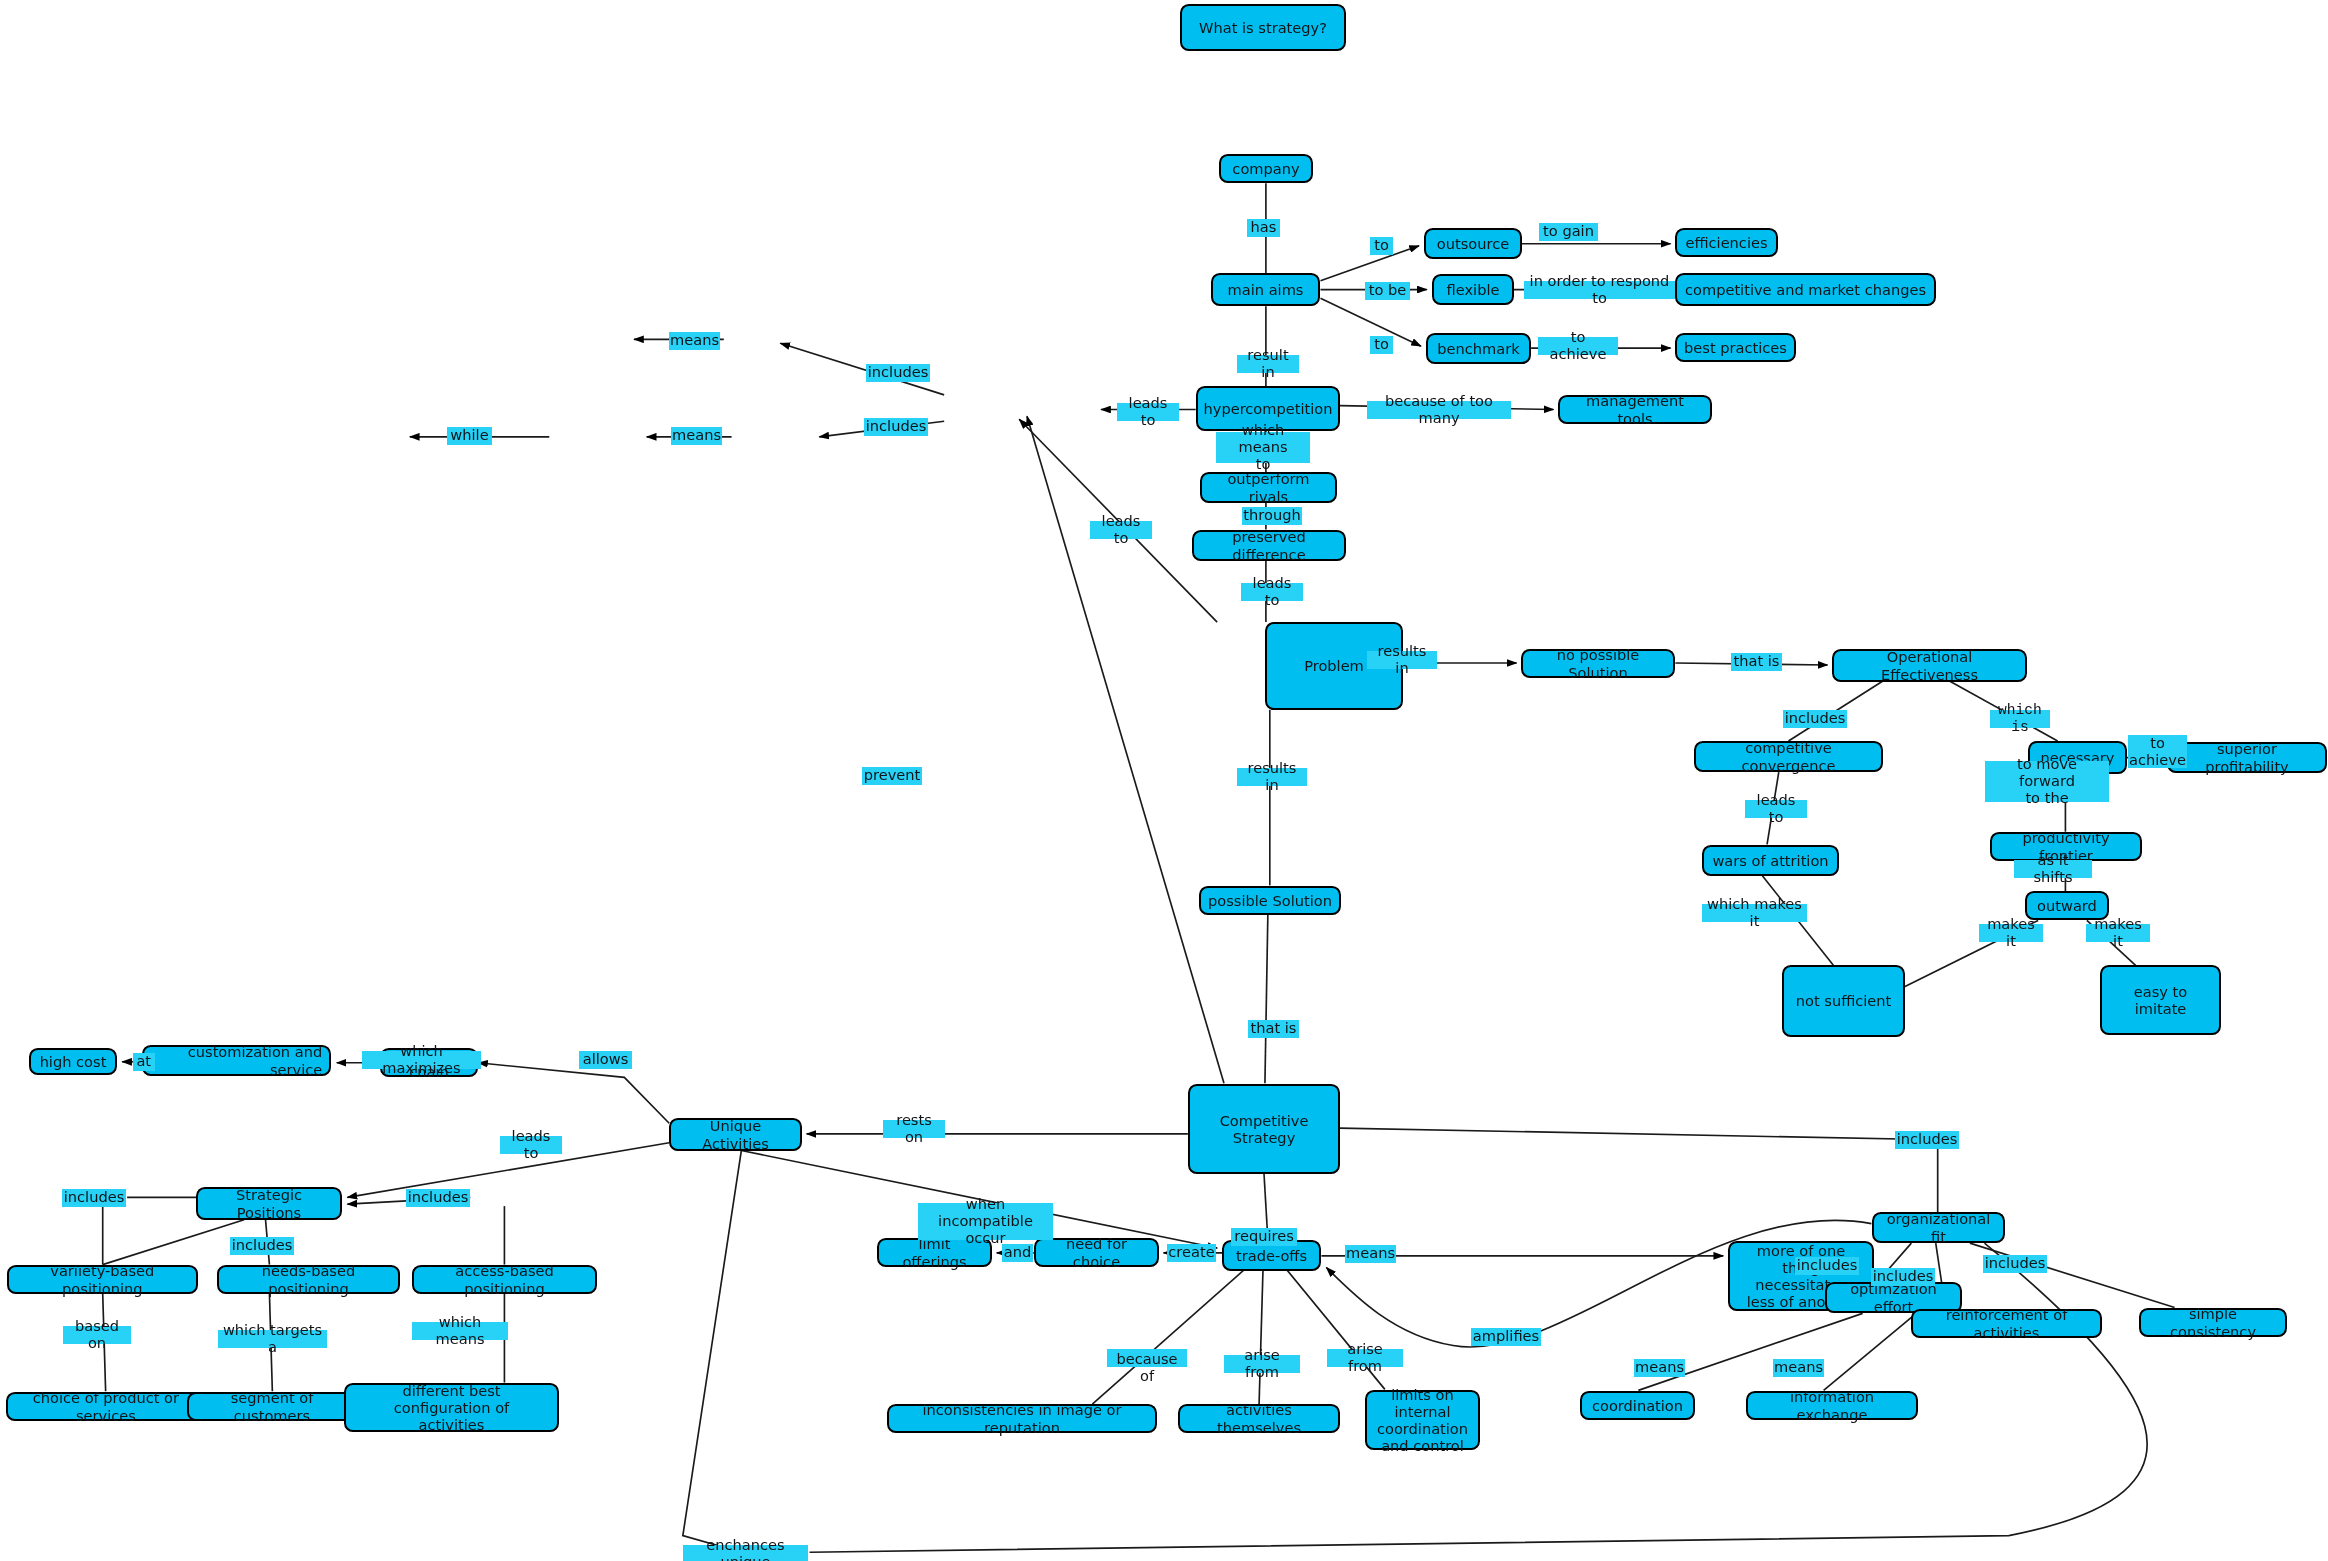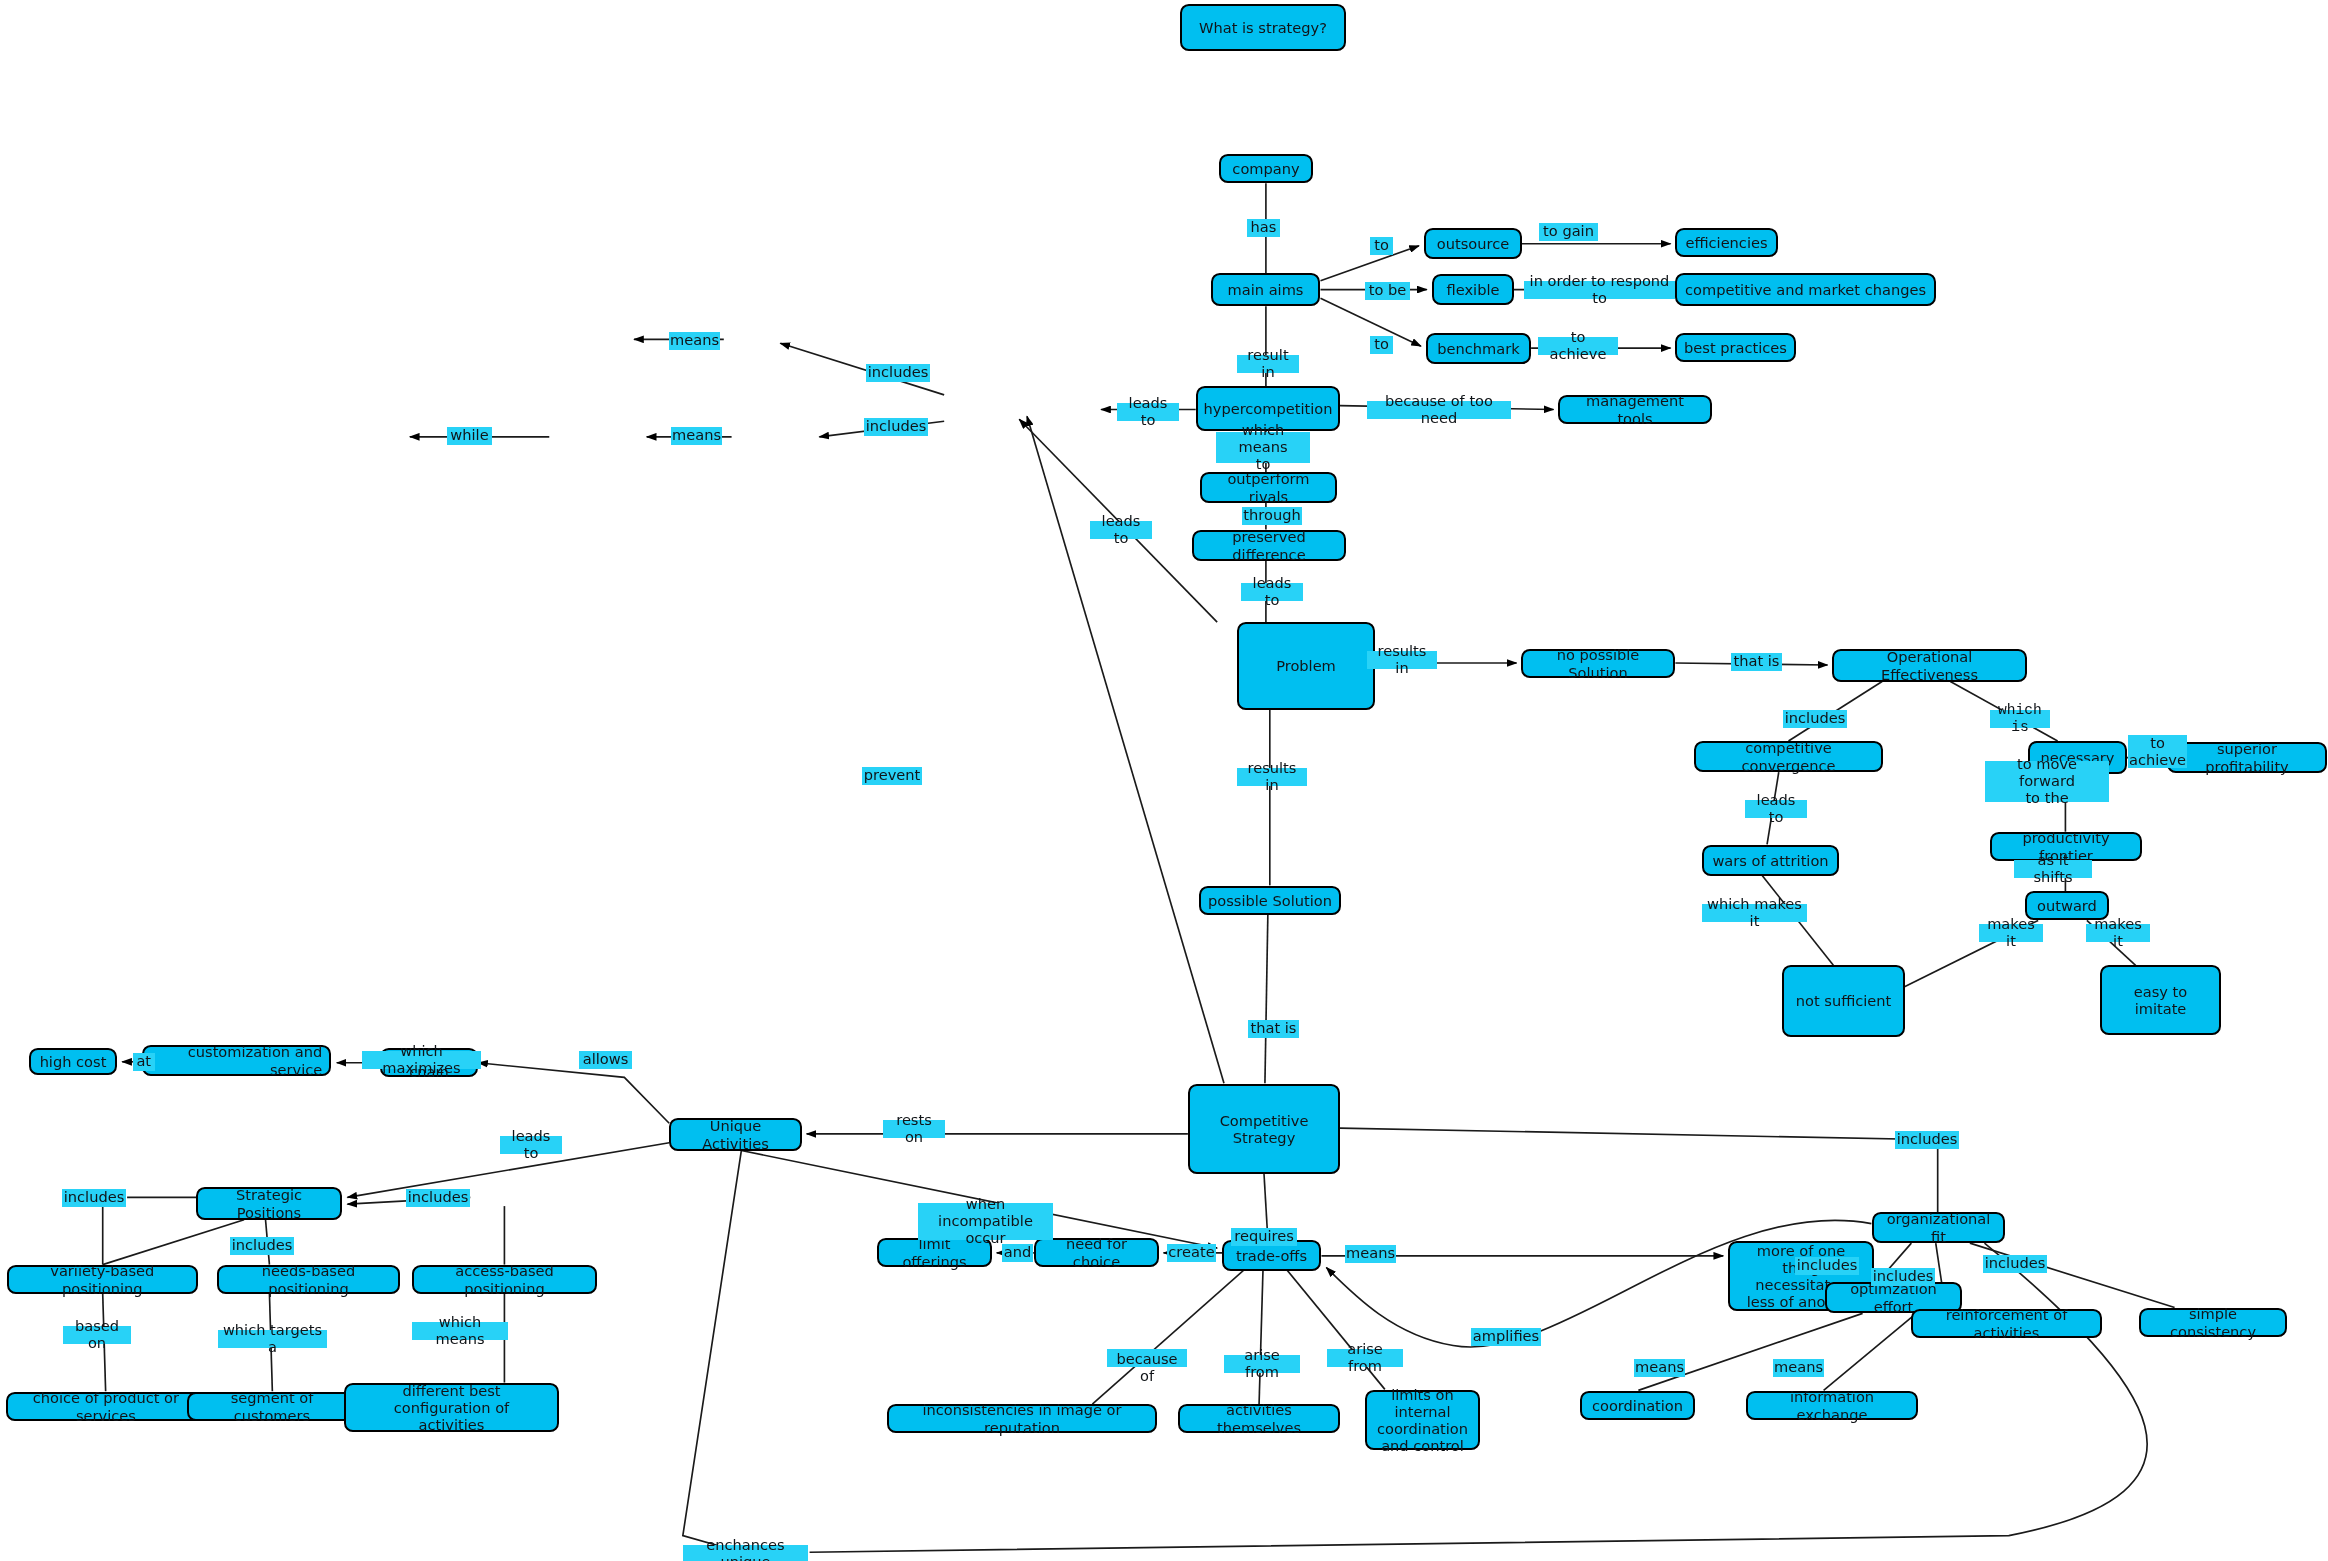--- a/index.html
+++ b/index.html
@@ -203,21 +203,21 @@
     </div>
     <div class="node" style="left: 1558px; top: 395px; width: 154px; height: 29px;">
       <span style="white-space: pre-line;">management tools</span>
     </div>
     <div class="node" style="left: 1200px; top: 472px; width: 137px; height: 31px;">
       <span style="white-space: pre-line;">outperform rivals</span>
     </div>
     <div class="node" style="left: 1192px; top: 530px; width: 154px; height: 31px;">
       <span style="white-space: pre-line;">preserved difference</span>
     </div>
-    <div class="node" style="left: 1237px; top: 622px; width: 138px; height: 88px;">
+    <div class="node" style="left: 1265px; top: 622px; width: 138px; height: 88px;">
       <span style="white-space: pre-line;">Problem</span>
     </div>
     <div class="node" style="left: 1521px; top: 649px; width: 154px; height: 29px;">
       <span style="white-space: pre-line;">no possible Solution</span>
     </div>
     <div class="node" style="left: 1832px; top: 649px; width: 195px; height: 33px;">
       <span style="white-space: pre-line;">Operational Effectiveness</span>
     </div>
     <div class="node" style="left: 1694px; top: 741px; width: 189px; height: 31px;">
       <span style="white-space: pre-line;">competitive convergence</span>
@@ -327,21 +327,21 @@
       <span style="white-space: pre-line;">information exchange</span>
     </div>
     <div class="lbl" style="left: 1247px; top: 219px; width: 33px; height: 17.6px;"><span style="white-space: pre-line;">has</span></div>
     <div class="lbl" style="left: 1370px; top: 237px; width: 23.4px; height: 17.6px;"><span style="white-space: pre-line;">to</span></div>
     <div class="lbl" style="left: 1539px; top: 223px; width: 59px; height: 17.6px;"><span style="white-space: pre-line;">to gain</span></div>
     <div class="lbl" style="left: 1365px; top: 282px; width: 45px; height: 17.6px;"><span style="white-space: pre-line;">to be</span></div>
     <div class="lbl" style="left: 1524px; top: 281px; width: 151px; height: 17.6px;"><span style="white-space: pre-line;">in order to respond to</span></div>
     <div class="lbl" style="left: 1370px; top: 336px; width: 23.4px; height: 17.6px;"><span style="white-space: pre-line;">to</span></div>
     <div class="lbl" style="left: 1538px; top: 337px; width: 80px; height: 17.6px;"><span style="white-space: pre-line;">to achieve</span></div>
     <div class="lbl" style="left: 1237px; top: 355px; width: 62px; height: 17.6px;"><span style="white-space: pre-line;">result in</span></div>
-    <div class="lbl" style="left: 1367px; top: 401px; width: 144px; height: 17.6px;"><span style="white-space: pre-line;">because of too need</span></div>
+    <div class="lbl" style="left: 1367px; top: 401px; width: 144px; height: 17.6px;"><span style="white-space: pre-line;">because of too many</span></div>
     <div class="lbl" style="left: 1216px; top: 432px; width: 94px; height: 31px;"><span style="white-space: pre-line;">which means
 to</span></div>
     <div class="lbl" style="left: 1242px; top: 507px; width: 60px; height: 17.6px;"><span style="white-space: pre-line;">through</span></div>
     <div class="lbl" style="left: 1241px; top: 583px; width: 62px; height: 17.6px;"><span style="white-space: pre-line;">leads to</span></div>
     <div class="lbl" style="left: 1117px; top: 403px; width: 62px; height: 17.6px;"><span style="white-space: pre-line;">leads to</span></div>
     <div class="lbl" style="left: 1090px; top: 521px; width: 62px; height: 17.6px;"><span style="white-space: pre-line;">leads to</span></div>
     <div class="lbl" style="left: 866px; top: 364px; width: 64px; height: 17.6px;"><span style="white-space: pre-line;">includes</span></div>
     <div class="lbl" style="left: 864px; top: 418px; width: 64px; height: 17.6px;"><span style="white-space: pre-line;">includes</span></div>
     <div class="lbl" style="left: 669px; top: 332px; width: 51px; height: 17.6px;"><span style="white-space: pre-line;">means</span></div>
     <div class="lbl" style="left: 671px; top: 427px; width: 51px; height: 17.6px;"><span style="white-space: pre-line;">means</span></div>

